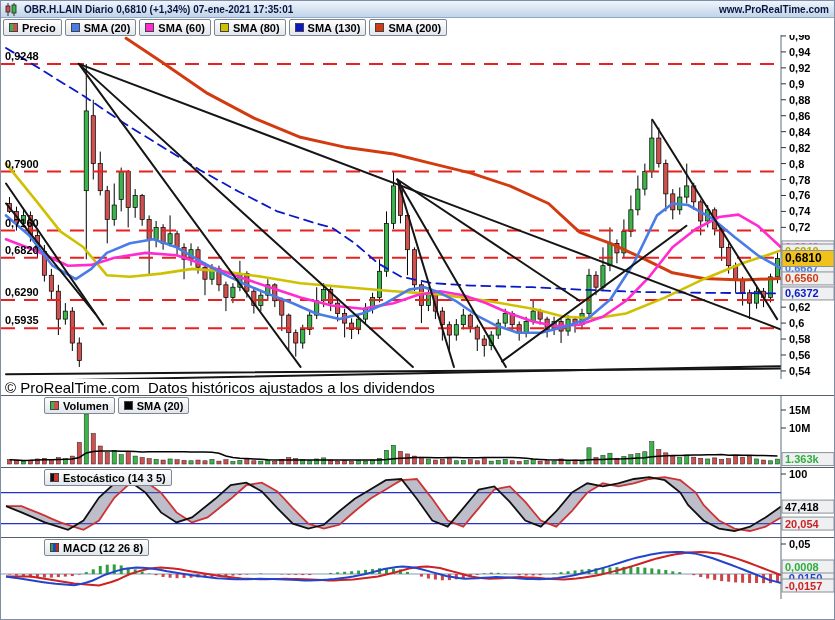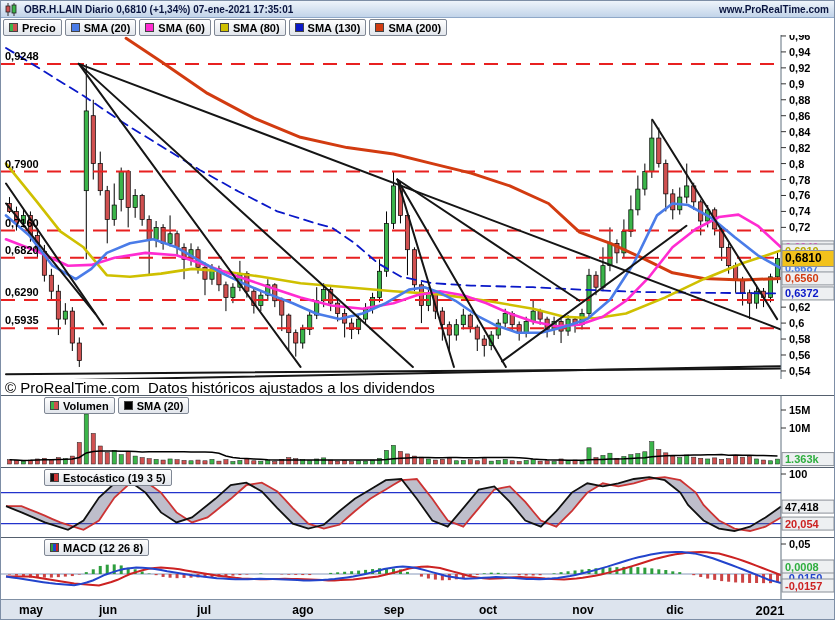--- a/index.html
+++ b/index.html
@@ -529,21 +529,21 @@
       <line x1="780" y1="7" x2="785" y2="7" stroke="#333" stroke-width="1"></line>
       <text x="788" y="11" fill="#000" font-size="11" text-anchor="start" font-family="Liberation Sans, sans-serif" font-weight="bold">100</text>
       <rect x="781" y="33.10084" width="52" height="13" fill="#eef0f2" stroke="#8a9098" stroke-width="1"></rect>
       <text x="784" y="43.60084" fill="#000000" font-size="11" text-anchor="start" font-family="Liberation Sans, sans-serif" font-weight="bold">47,418</text>
       <rect x="781" y="50.06652" width="52" height="13" fill="#eef0f2" stroke="#8a9098" stroke-width="1"></rect>
       <text x="784" y="60.56652" fill="#cc2222" font-size="11" text-anchor="start" font-family="Liberation Sans, sans-serif" font-weight="bold">20,054</text>
     </svg>
   <div id="legend-stoch" class="lgrow" style="top:468px">
       <div class="lgbtn">
         <span class="sw" style="background:linear-gradient(90deg,#111 0 50%,#cc3333 50% 100%)"></span>
-        <span>Estocástico (19 3 5)</span>
+        <span>Estocástico (14 3 5)</span>
       </div>
     </div>
 
   <svg id="svg-macd" width="835" height="62" style="top:536px">
       <line x1="0" y1="0.5" x2="835" y2="0.5" stroke="#55606e" stroke-width="1"></line>
       <line x1="0" y1="37" x2="780" y2="37" stroke="#8899bb" stroke-width="1"></line>
       <g>
         <rect x="6.990990990990991" y="37" width="3" height="0.5405405405405408" fill="#cc4444"></rect>
         <rect x="13.972972972972974" y="37" width="3" height="1.6216216216216217" fill="#cc4444"></rect>
         <rect x="20.954954954954953" y="37" width="3" height="2.702702702702702" fill="#cc4444"></rect>
@@ -659,24 +659,13 @@
       <rect x="781" y="23" width="52" height="13" fill="#eef0f2" stroke="#8a9098" stroke-width="1"></rect>
       <text x="784" y="33.5" fill="#2fae3f" font-size="11" text-anchor="start" font-family="Liberation Sans, sans-serif" font-weight="bold">0,0008</text>
     </svg>
   <div id="legend-macd" class="lgrow" style="top:538px">
       <div class="lgbtn">
         <span class="sw" style="background:linear-gradient(90deg,#2e9e3e 0 34%,#2244cc 34% 67%,#cc2222 67% 100%)"></span>
         <span>MACD (12 26 8)</span>
       </div>
     </div>
 
-  <div id="xaxis">
-      <span class="month" style="left: 30px;">may</span>
-      <span class="month" style="left: 107px;">jun</span>
-      <span class="month" style="left: 203px;">jul</span>
-      <span class="month" style="left: 302px;">ago</span>
-      <span class="month" style="left: 393px;">sep</span>
-      <span class="month" style="left: 487px;">oct</span>
-      <span class="month" style="left: 582px;">nov</span>
-      <span class="month" style="left: 674px;">dic</span>
-      <span class="month year" style="left: 769px;">2021</span>
-    </div>
 </div>
 
 </body></html>

